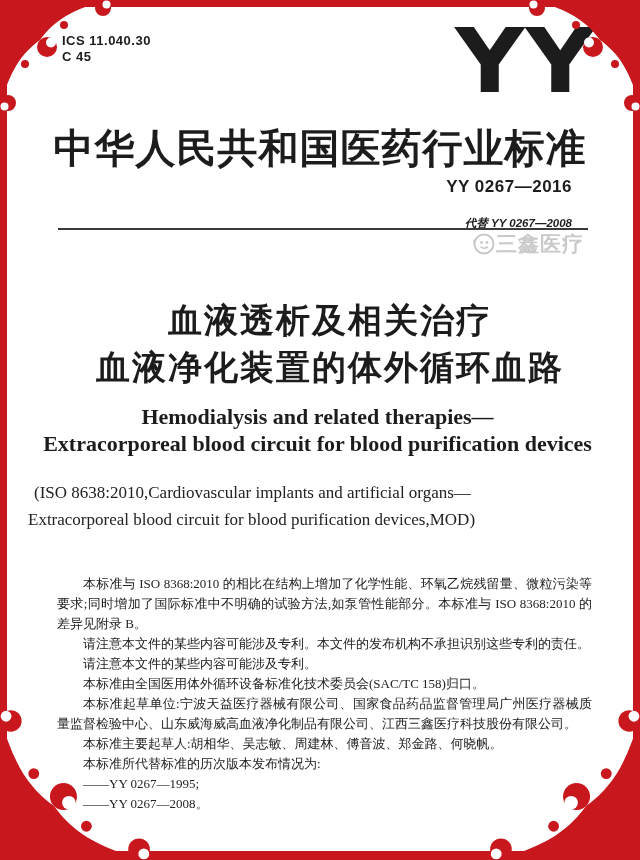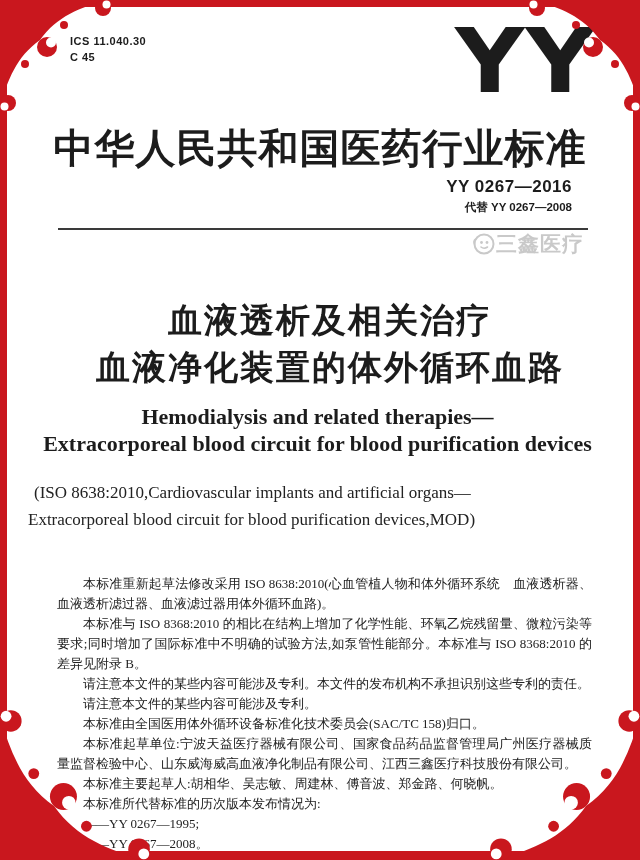--- a/index.html
+++ b/index.html
@@ -6,37 +6,37 @@
   body{
     width:640px;height:860px;position:relative;overflow:hidden;
     background:#ffffff;
     font-family:"Liberation Sans","DejaVu Sans",sans-serif;
     color:#1c1c1c;
   }
   .page{position:absolute;inset:0;}
   
   .border-frame{position:absolute;left:0;top:0;width:640px;height:860px;pointer-events:none;z-index:5;}
   
-  .ics-block{position:absolute;left:70px;top:33px;font-size:11px;font-weight:700;line-height:16px;letter-spacing:.5px;}
+  .ics-block{position:absolute;left:62px;top:33px;font-size:13px;font-weight:700;line-height:16px;letter-spacing:.5px;}
   
   .yy-logo{
     position:absolute;right:44px;top:14px;
     font-size:96px;font-weight:900;line-height:1;letter-spacing:1px;
     font-family:"DejaVu Sans","Liberation Sans",sans-serif;
     transform:scaleY(.92);
   }
   
   .header-title{
     position:absolute;left:0;right:0;top:121px;text-align:center;
     font-size:40px;font-weight:800;letter-spacing:1px;white-space:nowrap;
   }
   
   .std-no{position:absolute;right:68px;top:177px;text-align:right;}
   .std-no .main{font-size:17px;font-weight:800;letter-spacing:.5px;}
-  .std-no .repl{font-size:11.5px;font-weight:600;margin-top:3px;}
+  .std-no .repl{font-size:11.5px;font-weight:600;margin-top:19px;font-style:italic;}
   
   .header-rule{position:absolute;left:58px;right:52px;top:228px;height:2px;background:#3a3a3a;}
   
   .watermark{
     position:absolute;right:56px;top:230px;display:flex;align-items:center;
     color:#c9c9c9;font-size:21px;font-weight:600;letter-spacing:1px;z-index:2;
   }
   
   .cn-title{position:absolute;left:0;right:0;top:297px;text-align:center;font-weight:800;font-size:34px;line-height:47px;letter-spacing:2px;padding-left:20px;}
   
@@ -128,21 +128,20 @@
     <div>Hemodialysis and related therapies—</div>
     <div>Extracorporeal blood circuit for blood purification devices</div>
   </div>
 
   <div class="iso-ref">
     <div class="l1">(ISO 8638:2010,Cardiovascular implants and artificial organs—</div>
     <div class="l2">Extracorporeal blood circuit for blood purification devices,MOD)</div>
   </div>
 
   <div class="foreword">
-      <p class="para">本标准重新起草法修改采用 ISO 8638:2010(心血管植人物和体外循环系统　血液透析器、血液透析滤过器、血液滤过器用体外循环血路)。</p>
       <p class="para">本标准与 ISO 8368:2010 的相比在结构上增加了化学性能、环氧乙烷残留量、微粒污染等要求;同时增加了国际标准中不明确的试验方法,如泵管性能部分。本标准与 ISO 8368:2010 的差异见附录 B。</p>
       <p class="para">请注意本文件的某些内容可能涉及专利。本文件的发布机构不承担识别这些专利的责任。</p>
       <p class="para">请注意本文件的某些内容可能涉及专利。</p>
       <p class="para">本标准由全国医用体外循环设备标准化技术委员会(SAC/TC 158)归口。</p>
       <p class="para">本标准起草单位:宁波天益医疗器械有限公司、国家食品药品监督管理局广州医疗器械质量监督检验中心、山东威海威高血液净化制品有限公司、江西三鑫医疗科技股份有限公司。</p>
       <p class="para">本标准主要起草人:胡相华、吴志敏、周建林、傅音波、郑金路、何晓帆。</p>
       <p class="para">本标准所代替标准的历次版本发布情况为:</p>
       <p class="para">——YY 0267—1995;</p>
       <p class="para">——YY 0267—2008。</p>
     </div>

